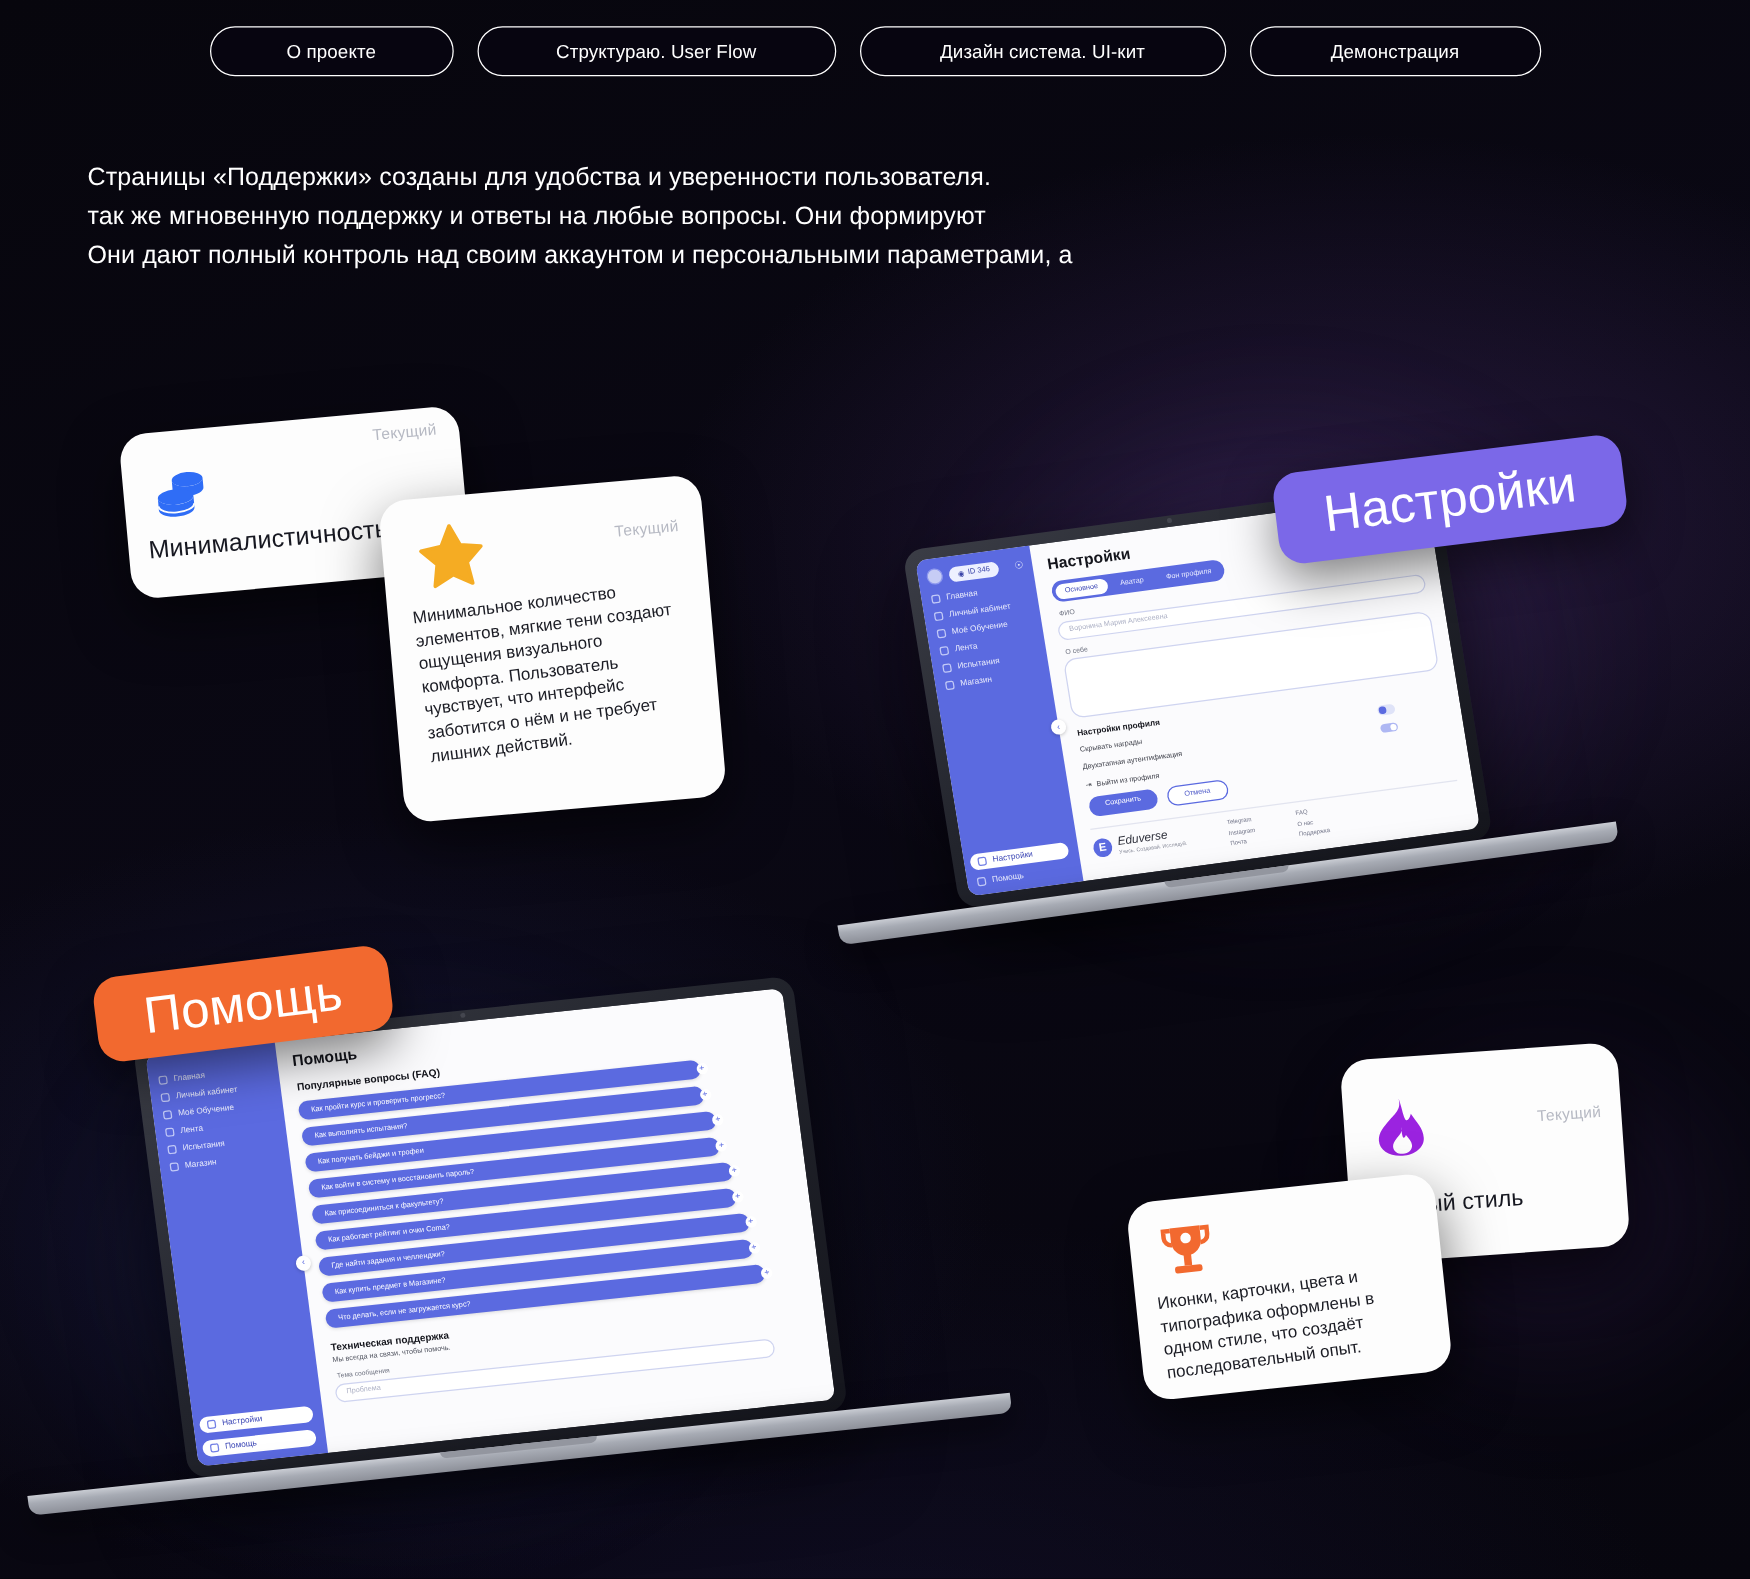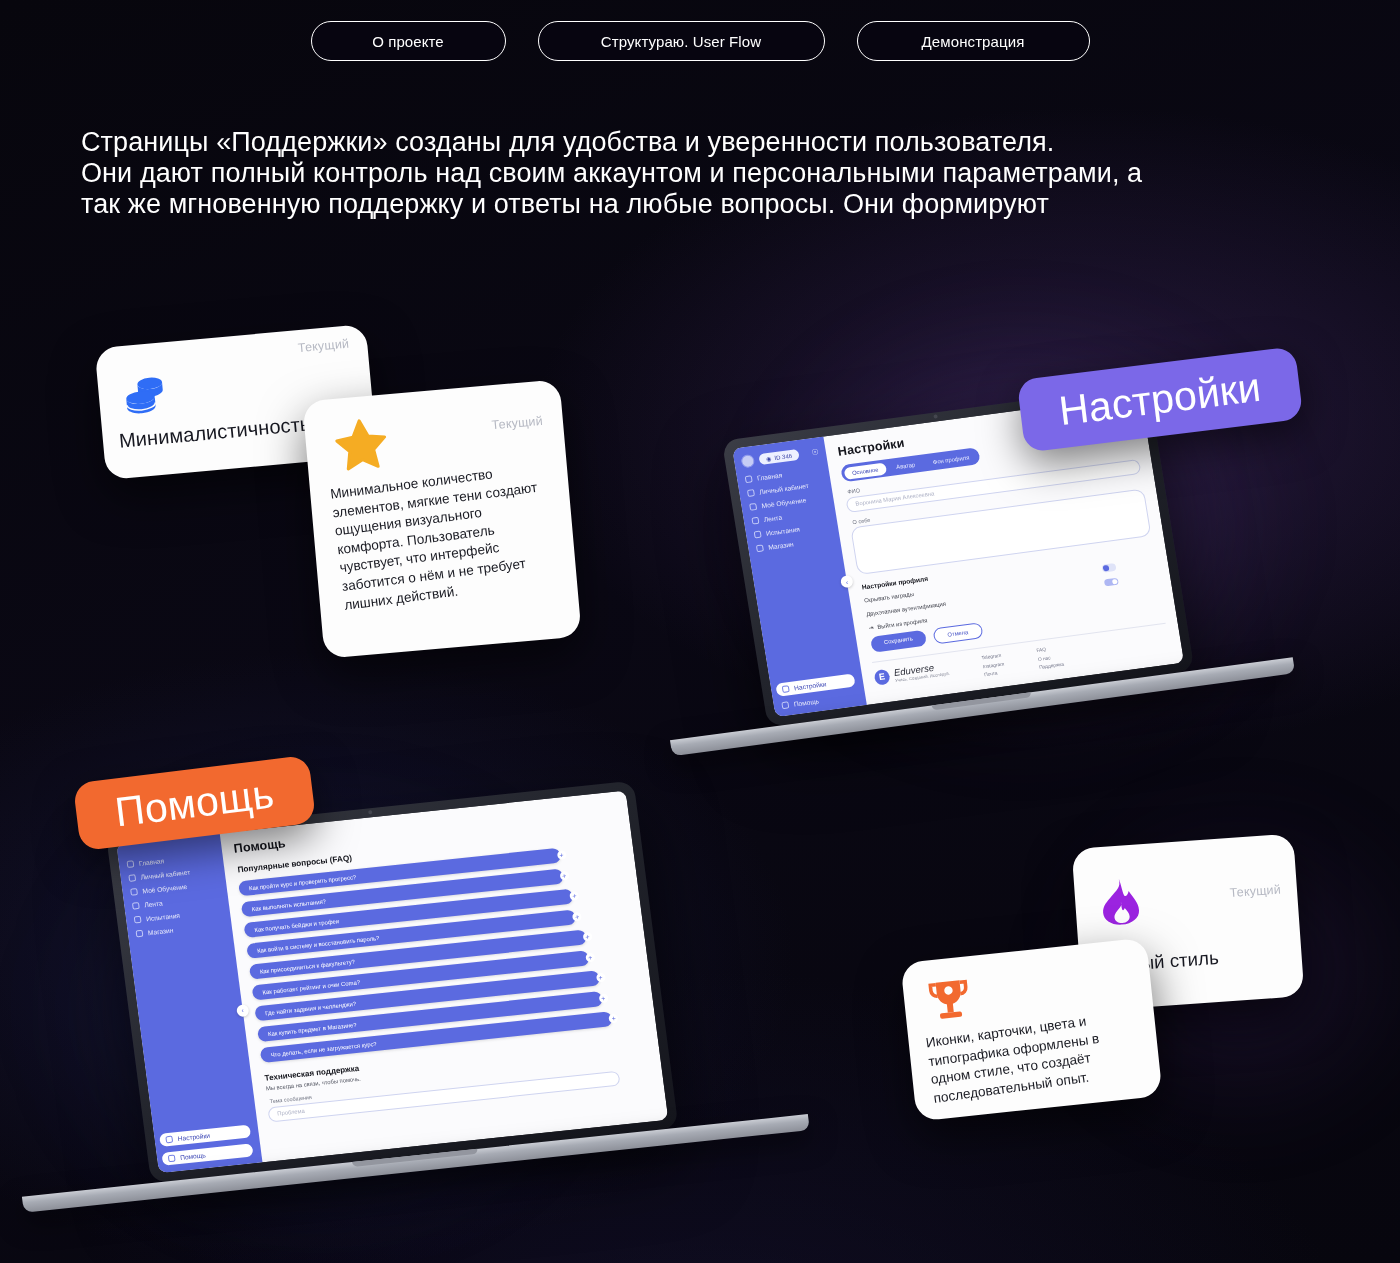--- a/index.html
+++ b/index.html
@@ -25,41 +25,41 @@
     filter: blur(40px); }
   .bg-glow-b { position:absolute; left:-60px; top:700px; width:760px; height:620px;
     background: radial-gradient(closest-side, rgba(40,48,120,0.35), rgba(40,48,120,0) 70%);
     filter: blur(46px); }
   .bg-glow-c { position:absolute; left:980px; top:740px; width:520px; height:460px;
     background: radial-gradient(closest-side, rgba(70,40,110,0.30), rgba(70,40,110,0) 70%);
     filter: blur(40px); }
 
   
   .nav { position:absolute; top:25px; left:0; width:1400px; height:32px;
-    display:flex; justify-content:center; align-items:center; gap:32px; z-index:40; }
+    display:flex; justify-content:center; align-items:center; gap:19px; z-index:40; }
   .nav-btn {
     height:40px; border:1.3px solid #ffffff; border-radius:22px;
     background: #070510; color:#ffffff;
     font-size:15px; letter-spacing:0.1px;
     display:flex; align-items:center; justify-content:center;
     padding: 0 22px; white-space:nowrap; cursor:pointer;
   }
   .nav-btn.w1 { width:195px; }
   .nav-btn.w2 { width:287px; }
   .nav-btn.w3 { width:191px; }
   .nav-btn.w4 { width:293px; }
   .nav-btn.w5 { width:233px; }
   .nav-btn.active {
     background:#5b6ae0; border-color:#5b6ae0; color:#fff;
     box-shadow: 0 4px 18px rgba(91,106,224,0.45);
   }
 
   
-  .intro { position:absolute; left:81px; top:127px; width:1120px;
-    font-size:27px; line-height:31px; color:#ffffff; letter-spacing:0.1px;
+  .intro { position:absolute; left:70px; top:127px; width:1120px;
+    font-size:20px; line-height:31px; color:#ffffff; letter-spacing:0.1px;
     font-weight:400; }
   .intro span { display:block; }
 
   
   .card {
     position:absolute; background:#fdfdfd; border-radius:22px;
     box-shadow: 0 18px 46px rgba(0,0,0,0.55);
     color:#14151c;
   }
   .card .badge-now {
@@ -236,27 +236,28 @@
 
 <div class="stage">
   <div class="bg-base"></div>
   <div class="bg-glow-a"></div>
   <div class="bg-glow-b"></div>
   <div class="bg-glow-c"></div>
 
   <div class="nav">
     <div class="nav-btn w1">О проекте</div>
     <div class="nav-btn w2">Структураю. User Flow</div>
+    <div class="nav-btn w4">Дизайн система. UI-кит</div>
     <div class="nav-btn w5">Демонстрация</div>
   </div>
 
   <div class="intro">
     <span>Страницы «Поддержки» созданы для удобства и уверенности пользователя.</span>
+    <span>так же мгновенную поддержку и ответы на любые вопросы. Они формируют</span>
     <span>Они дают полный контроль над своим аккаунтом и персональными параметрами, а</span>
-    <span>так же мгновенную поддержку и ответы на любые вопросы. Они формируют</span>
   </div>
 
   <div class="card" id="card-minimal">
     <svg class="ic-coins" viewBox="0 0 50 42">
       <ellipse cx="30" cy="8" rx="13" ry="6" fill="#2f6df6"></ellipse>
       <path d="M17 8v8c0 3.3 5.8 6 13 6s13-2.7 13-6V8c0 3.3-5.8 6-13 6S17 11.3 17 8z" fill="#2f6df6"></path>
       <ellipse cx="19" cy="22" rx="15" ry="6.5" fill="#2f6df6"></ellipse>
       <path d="M4 22v10c0 3.6 6.7 6.5 15 6.5s15-2.9 15-6.5V22c0 3.6-6.7 6.5-15 6.5S4 25.6 4 22z" fill="#2f6df6"></path>
       <path d="M4 28.5c0 3.6 6.7 6.5 15 6.5s15-2.9 15-6.5" stroke="#fdfdfd" stroke-width="1.6" fill="none"></path>
     </svg>

